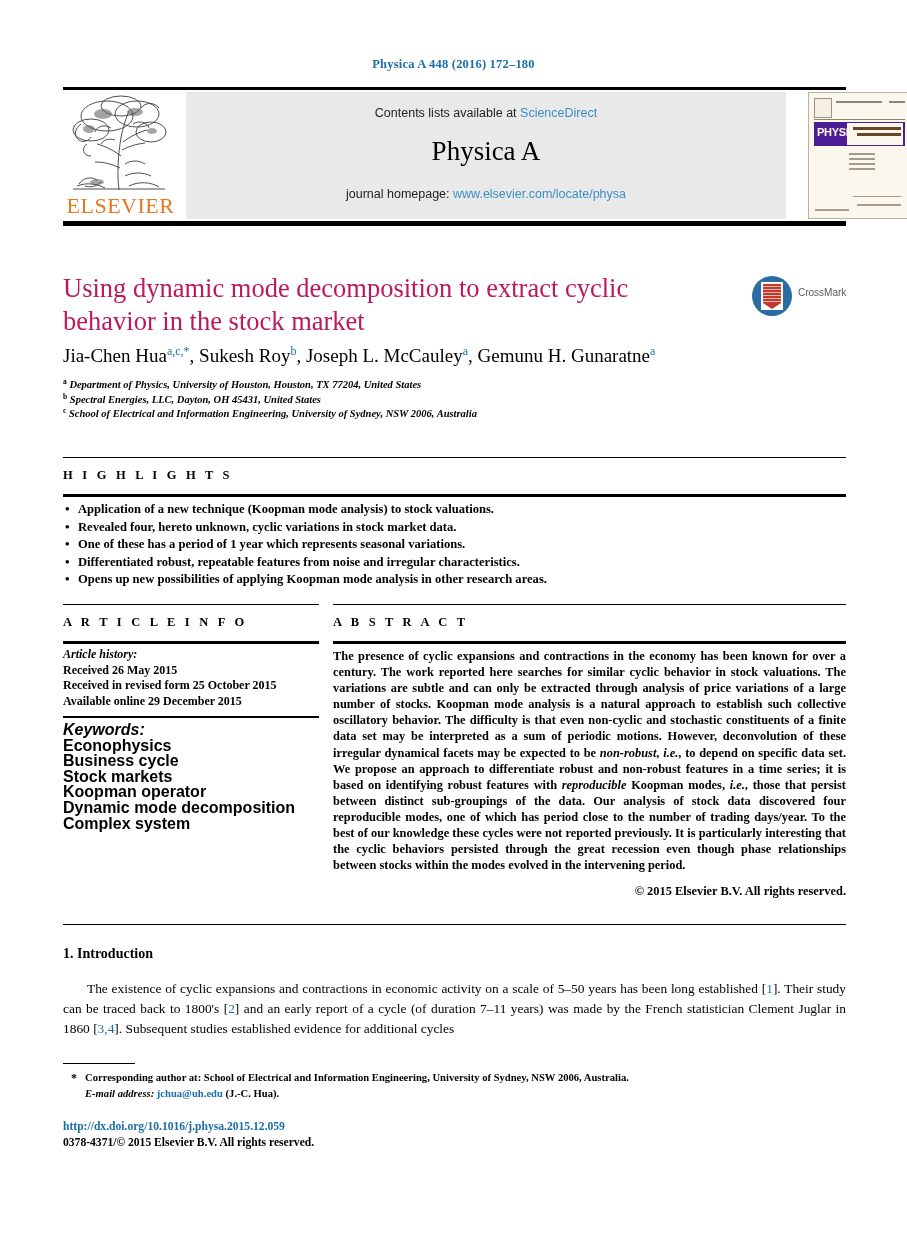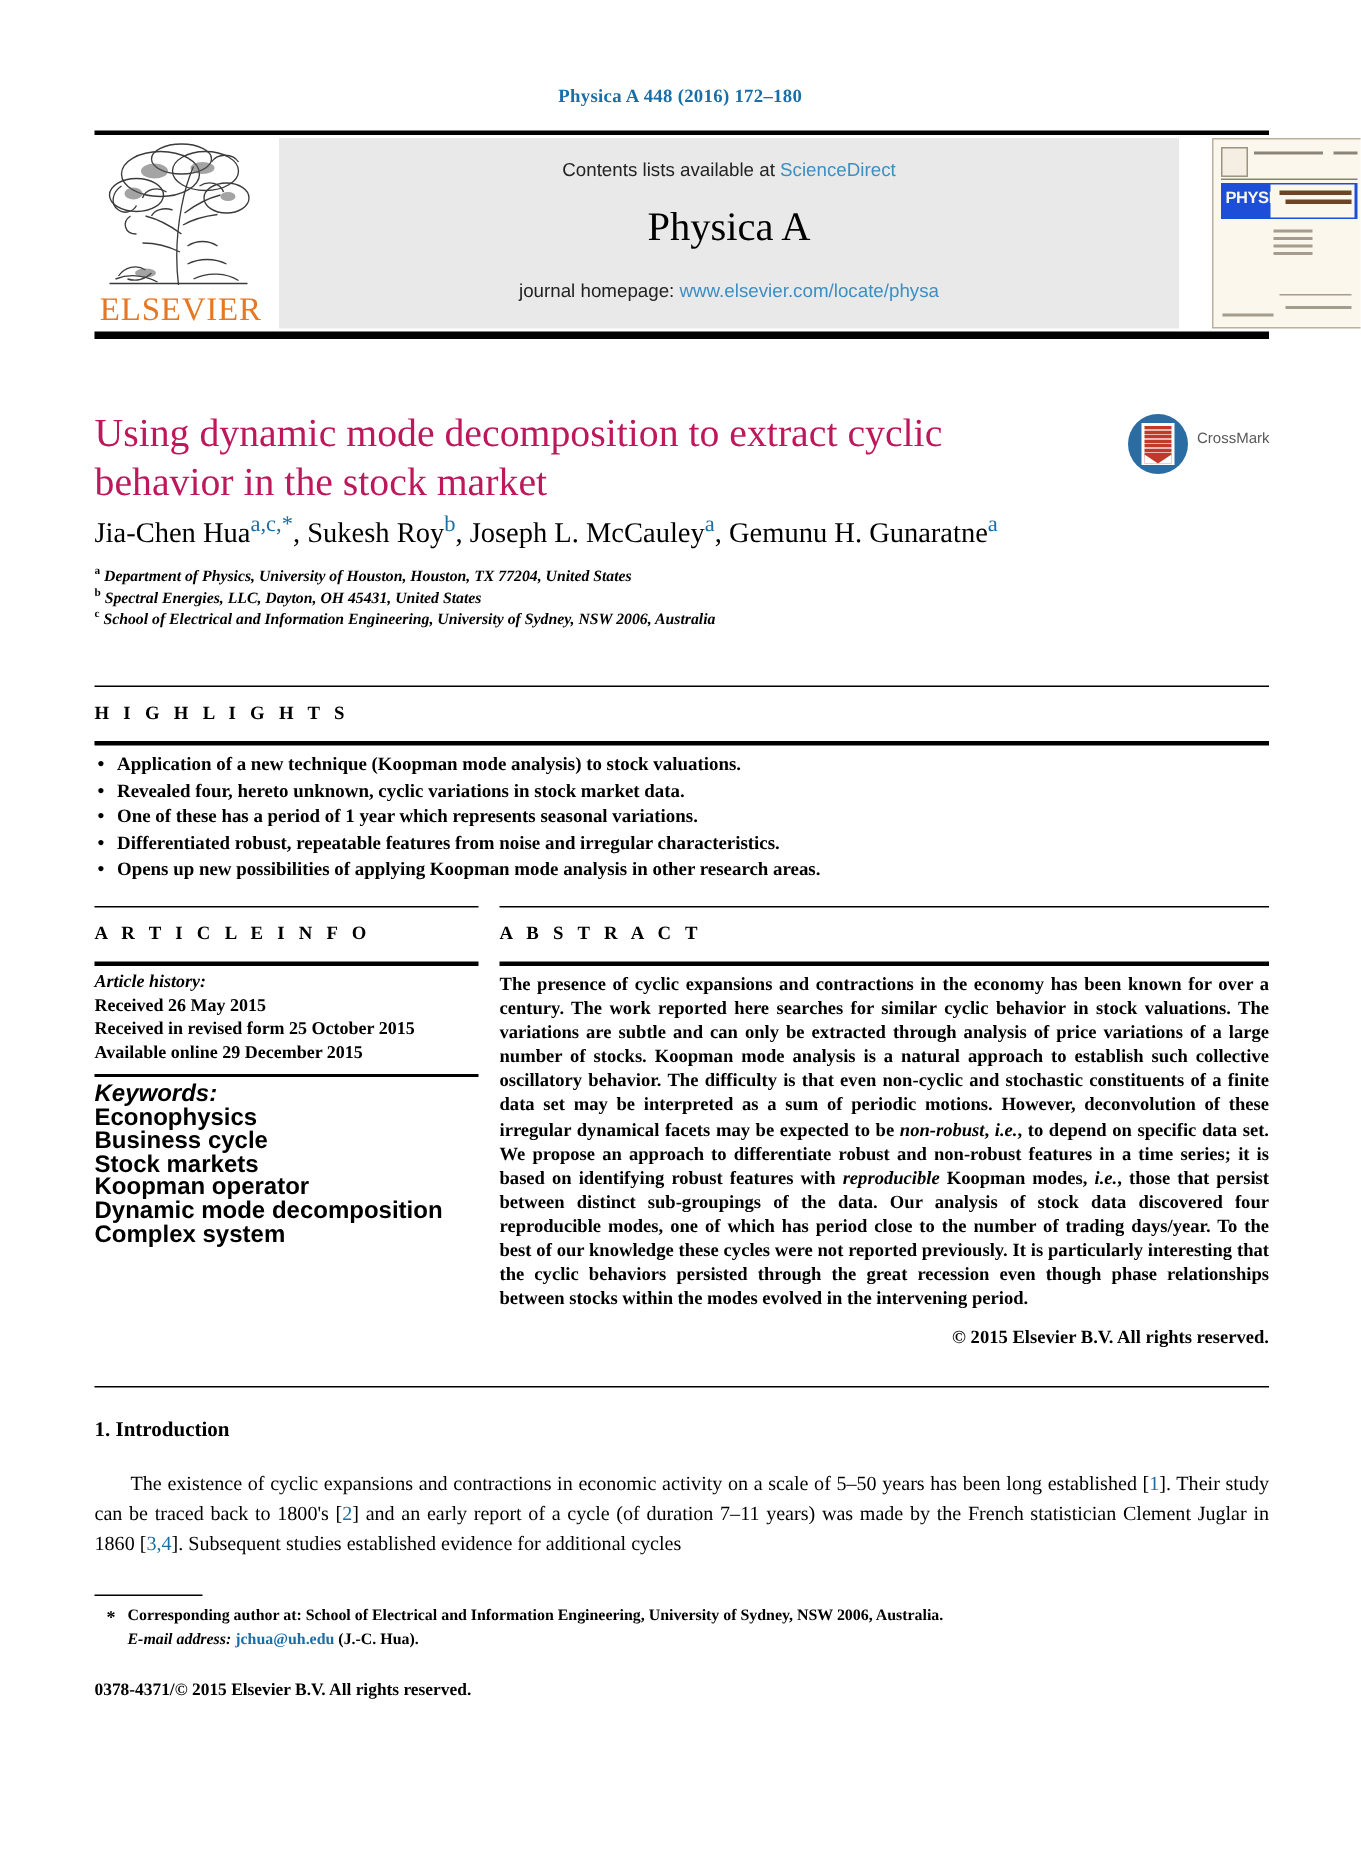--- a/index.html
+++ b/index.html
@@ -128,21 +128,21 @@
     position: absolute; left: 22px; top: 4px;
     width: 46px; height: 2px; background: #8d8678;
   }
   .cover-topbar .cv-t2 {
     position: absolute; left: 75px; top: 4px;
     width: 16px; height: 2px; background: #8d8678;
   }
   .cover-band {
     position: absolute; left: 5px; top: 29px;
     width: 91px; height: 24px;
-    background: #1d4ed8;
+    background: #4c1d95;
   }
   .cover-band .cv-physica {
     position: absolute; left: 3px; top: 4px;
     font-family: "Liberation Sans", sans-serif;
     font-weight: bold;
     font-size: 11px;
     color: #fbf7ec;
     letter-spacing: -0.3px;
   }
   .cover-band .cv-white {
@@ -186,21 +186,21 @@
   }
   .authors {
     position: absolute;
     left: 63px; top: 345px;
     width: 780px;
     font-family: "Liberation Serif", serif;
     font-size: 19px;
     color: #000;
   }
   .authors sup {
-    font-size: 15px;
+    font-size: 12px;
     color: #1a6ea8;
     vertical-align: super;
     line-height: 0;
   }
   .affils {
     position: absolute;
     left: 63px; top: 378px;
     width: 700px;
     font-family: "Liberation Serif", serif;
     font-style: italic;
@@ -544,16 +544,17 @@
   <div class="intro-body"><span>The existence of cyclic expansions and contractions in economic activity on a scale of 5–50 years has been long established [</span><span class="cite">1</span><span>]. Their study can be traced back to 1800's [</span><span class="cite">2</span><span>] and an early report of a cycle (of duration 7–11 years) was made by the French statistician Clement Juglar in 1860 [</span><span class="cite">3,4</span><span>]. Subsequent studies established evidence for additional cycles</span></div>
 
   <div class="rule-thick" id="rule-fn"></div>
   <div class="footnote">
     <span class="fn-star">*</span>
     <div class="fn-l1">Corresponding author at: School of Electrical and Information Engineering, University of Sydney, NSW 2006, Australia.</div>
     <div class="fn-l2"><span class="fn-em">E-mail address:</span> <span class="fn-mail">jchua@uh.edu</span> <span>(J.-C. Hua).</span></div>
   </div>
 
   <div class="doi-block">
+    <div class="doi-link">http://dx.doi.org/10.1016/j.physa.2015.12.059</div>
     <div>0378-4371/© 2015 Elsevier B.V. All rights reserved.</div>
   </div>
 
 </div>
 
 </body></html>

